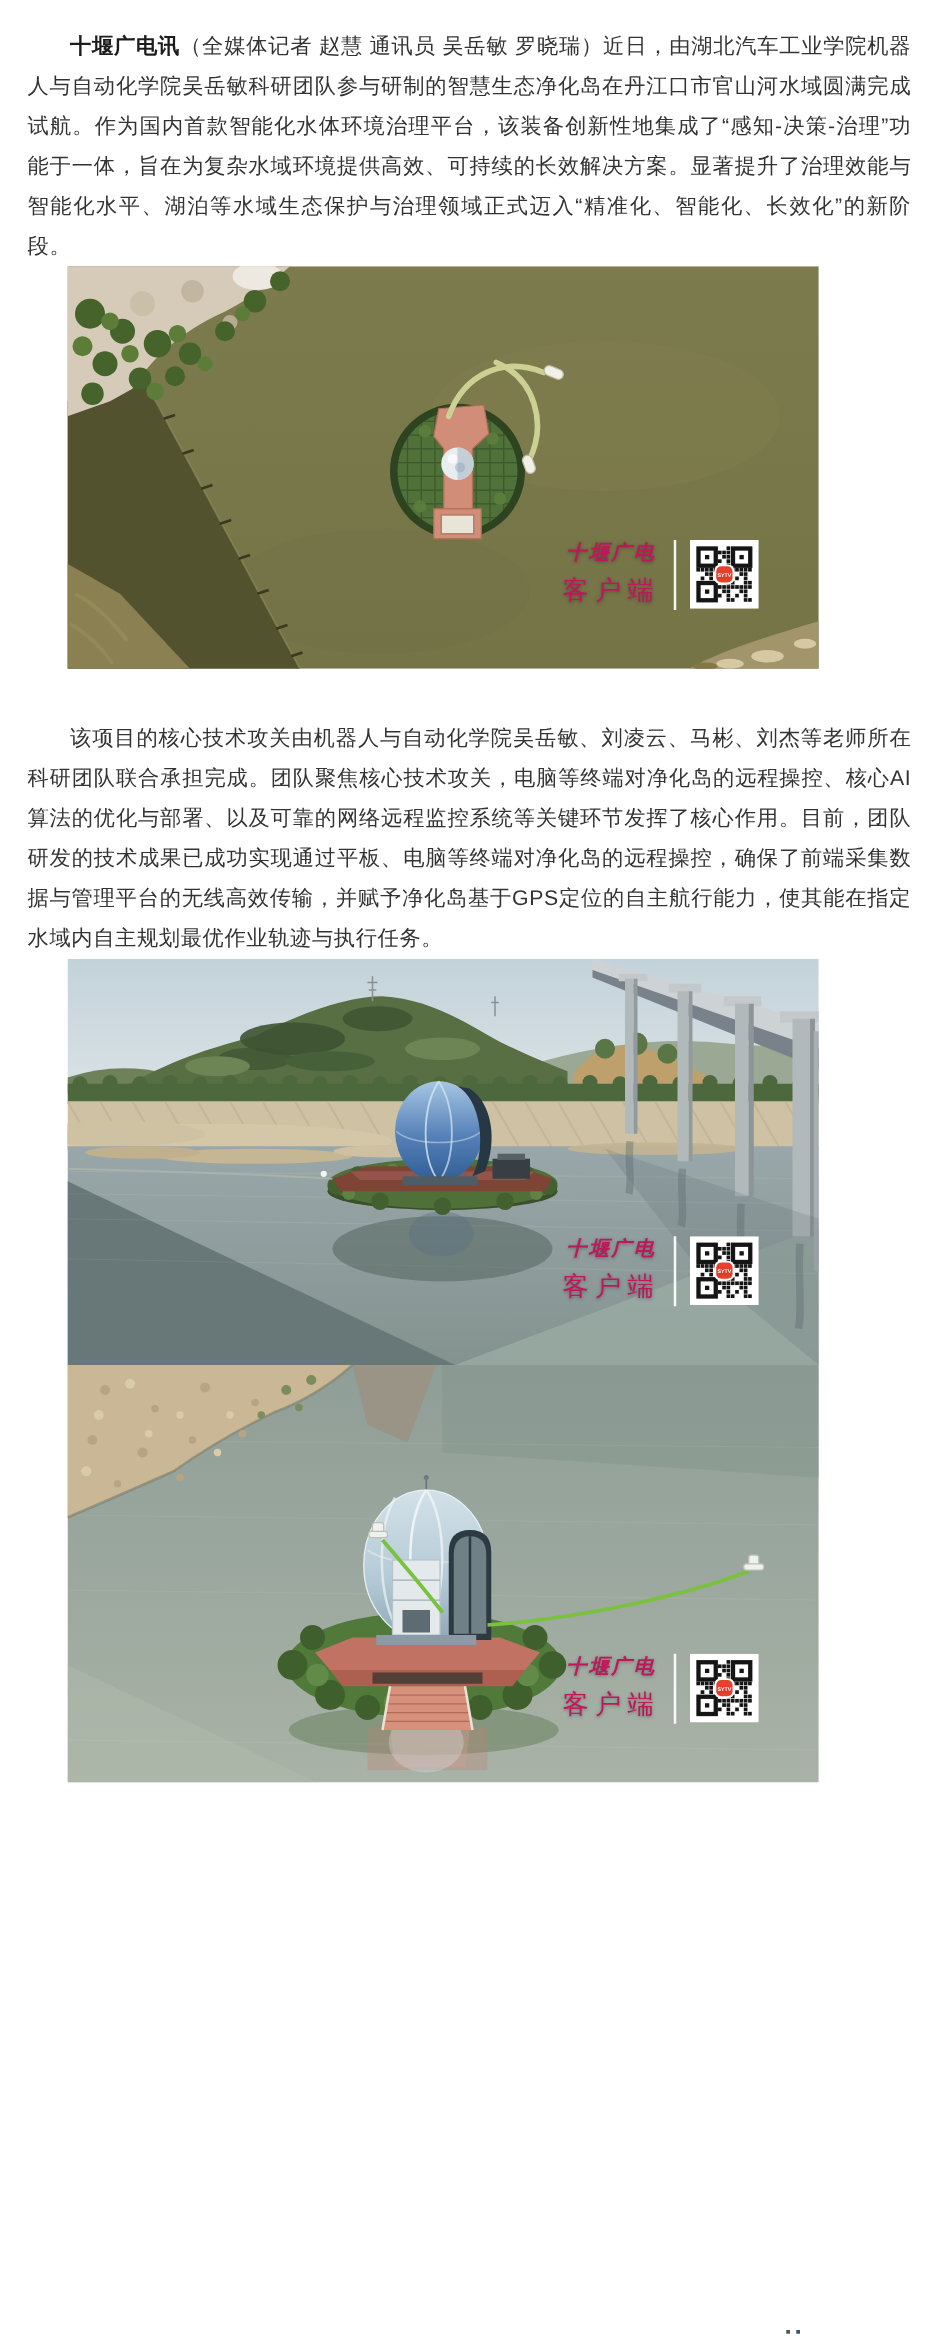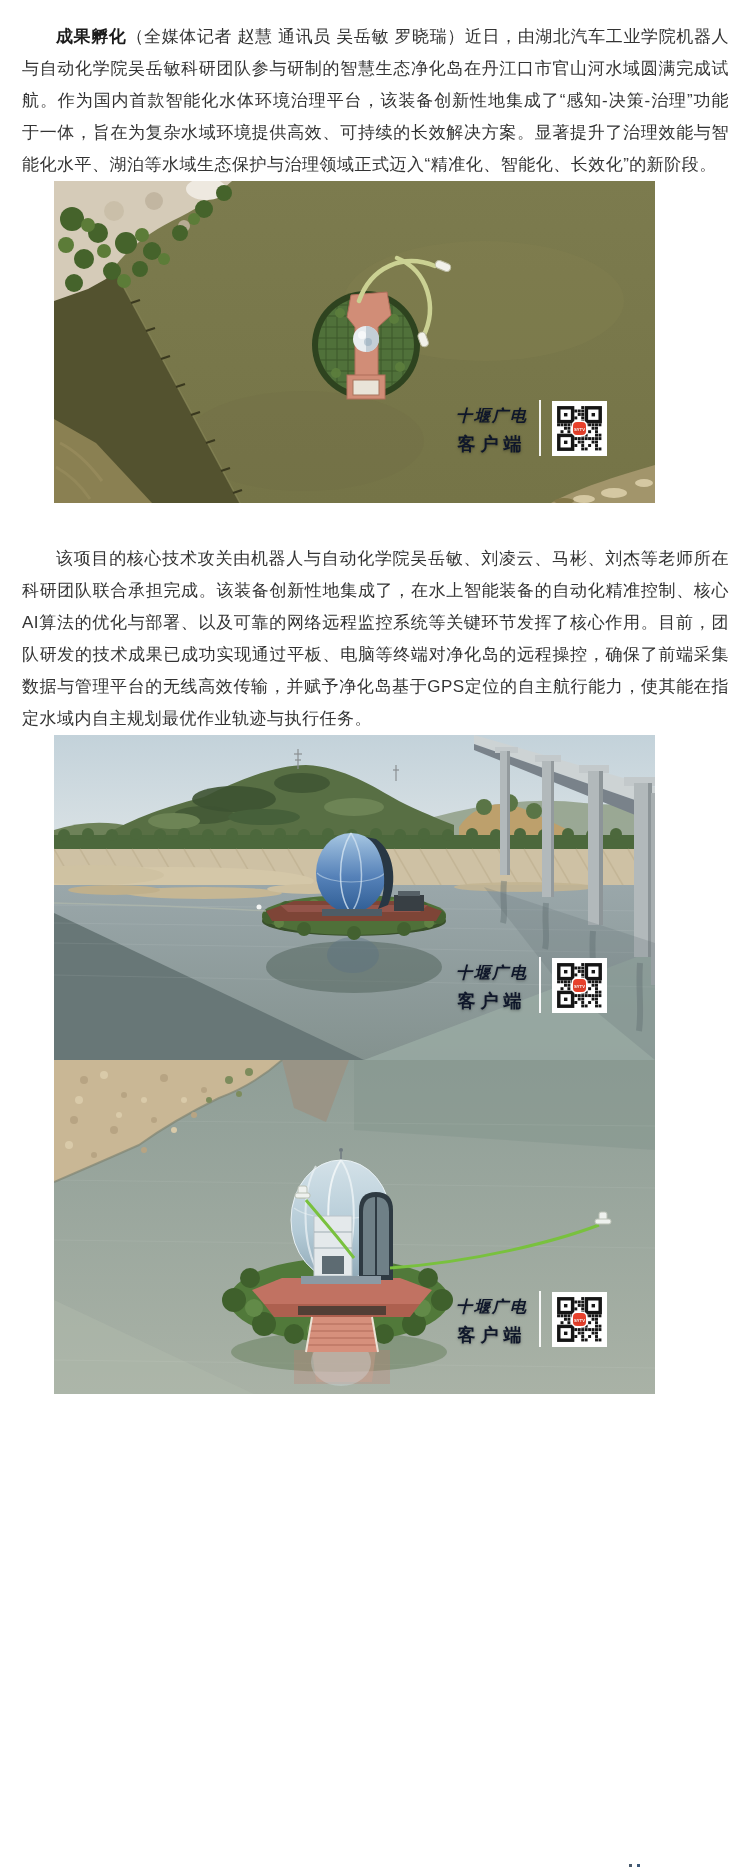--- a/index.html
+++ b/index.html
@@ -7,39 +7,39 @@
         font-family:"Liberation Sans","DejaVu Sans",sans-serif;color:#333;}
   .article{padding-top:21px;}
   .para{margin:0 22px;font-size:17px;line-height:32px;text-align:justify;
         text-indent:2em;letter-spacing:.5px;color:#333;}
   .para strong{color:#1c1c1c;}
   .p2{margin-top:40px;} .p3{margin-top:40px;} .p4{margin-top:40px;}
   figure.photo{position:relative;width:601px;margin:0 0 0 54px;padding:0;}
   .f1{margin-top:29px;} .f2{margin-top:26px;} .f3{margin-top:21px;}
   figure svg.scene{display:block;}
   
-  .wm{position:absolute;right:48px;bottom:47px;display:flex;align-items:flex-end;
-      color:#0f172a;text-shadow:0 1px 3px rgba(0,0,0,.35);}
+  .wm{position:absolute;right:48px;bottom:47px;display:flex;align-items:flex-start;
+      color:#be185d;text-shadow:0 1px 3px rgba(0,0,0,.35);}
   .wm-text{text-align:center;margin-right:11px;}
   .wm-line1{font-family:"DejaVu Serif","Liberation Serif",serif;font-style:italic;
             font-weight:bold;font-size:16px;letter-spacing:2px;white-space:nowrap;}
-  .wm-line2{font-size:18px;font-weight:bold;letter-spacing:5px;margin-top:5px;white-space:nowrap;}
+  .wm-line2{font-size:21px;font-weight:normal;letter-spacing:5px;margin-top:5px;white-space:nowrap;}
   .wm-divider{width:2px;height:56px;background:rgba(255,255,255,.92);margin-right:11px;}
   svg.qr{display:block;}
   .footer-crop{position:absolute;left:629px;top:1862px;width:16px;height:8px;}
   .footer-crop i{position:absolute;top:2px;left:0;width:3px;height:3px;background:#4a5a6a;
                  box-shadow:8px 0 0 #3b5878;}
 </style>
 </head>
 <body>
 
 <div class="page">
   <div class="article">
 
-    <p class="para p1"><strong>成果孵化</strong><span>（全媒体记者 赵慧 通讯员 吴岳敏 罗晓瑞）近日，由湖北汽车工业学院机器人与自动化学院吴岳敏科研团队参与研制的智慧生态净化岛在丹江口市官山河水域圆满完成试航。作为国内首款智能化水体环境治理平台，该装备创新性地集成了“感知-决策-治理”功能于一体，旨在为复杂水域环境提供高效、可持续的长效解决方案。显著提升了治理效能与智能化水平、湖泊等水域生态保护与治理领域正式迈入“精准化、智能化、长效化”的新阶段。</span></p>
+    <p class="para p1"><strong>十堰广电讯</strong><span>（全媒体记者 赵慧 通讯员 吴岳敏 罗晓瑞）近日，由湖北汽车工业学院机器人与自动化学院吴岳敏科研团队参与研制的智慧生态净化岛在丹江口市官山河水域圆满完成试航。作为国内首款智能化水体环境治理平台，该装备创新性地集成了“感知-决策-治理”功能于一体，旨在为复杂水域环境提供高效、可持续的长效解决方案。显著提升了治理效能与智能化水平、湖泊等水域生态保护与治理领域正式迈入“精准化、智能化、长效化”的新阶段。</span></p>
 
     <figure class="photo f1">
       <svg class="scene" width="601" height="322" viewBox="0 0 601 322">
         <defs>
           <linearGradient id="w1" x1="0" y1="0" x2="0" y2="1">
             <stop offset="0" stop-color="#7c7b4e"></stop>
               <stop offset="1" stop-color="#757447"></stop>
           </linearGradient>
           <clipPath id="isl1">
               <circle cx="312" cy="164" r="48"></circle>
@@ -213,21 +213,21 @@
             <rect x="5.074999999999999" y="32.675" width="17.25" height="17.25" fill="#151515"></rect>
             <rect x="8.524999999999999" y="36.125" width="10.350000000000001" height="10.350000000000001" fill="#ffffff"></rect>
             <rect x="11.975" y="39.575" width="3.45" height="3.45" fill="#151515"></rect>
             <rect x="19.5" y="19.5" width="16" height="16" fill="#ffffff" rx="5"></rect>
             <rect x="21" y="21" width="13" height="13" fill="#e8412c" rx="4"></rect>
             <text x="27.5" y="29.5" text-anchor="middle" font-size="4.2" font-weight="bold" fill="#ffffff" font-family="&quot;Liberation Sans&quot;,sans-serif">SYTV</text>
           </svg>
       </div>
     </figure>
 
-    <p class="para p2">该项目的核心技术攻关由机器人与自动化学院吴岳敏、刘凌云、马彬、刘杰等老师所在科研团队联合承担完成。该装备创新性地集成了，在水上智能装备的自动化精准控制、核心AI算法的优化与部署、以及可靠的网络远程监控系统等关键环节发挥了核心作用。目前，团队研发的技术成果已成功实现通过平板、电脑等终端对净化岛的远程操控，确保了前端采集数据与管理平台的无线高效传输，并赋予净化岛基于GPS定位的自主航行能力，使其能在指定水域内自主规划最优作业轨迹与执行任务。</p>
+    <p class="para p2">该项目的核心技术攻关由机器人与自动化学院吴岳敏、刘凌云、马彬、刘杰等老师所在科研团队联合承担完成。团队聚焦核心技术攻关，电脑等终端对净化岛的远程操控、核心AI算法的优化与部署、以及可靠的网络远程监控系统等关键环节发挥了核心作用。目前，团队研发的技术成果已成功实现通过平板、电脑等终端对净化岛的远程操控，确保了前端采集数据与管理平台的无线高效传输，并赋予净化岛基于GPS定位的自主航行能力，使其能在指定水域内自主规划最优作业轨迹与执行任务。</p>
 
     <figure class="photo f2">
       <svg class="scene" width="601" height="325" viewBox="0 0 601 325">
         <defs>
           <linearGradient id="sky2" x1="0" y1="0" x2="0" y2="1">
             <stop offset="0" stop-color="#c3d2da"></stop>
               <stop offset="1" stop-color="#dae2e5"></stop>
           </linearGradient>
           <linearGradient id="wat2" x1="0" y1="0" x2="0" y2="1">
             <stop offset="0" stop-color="#9aa7aa"></stop>

